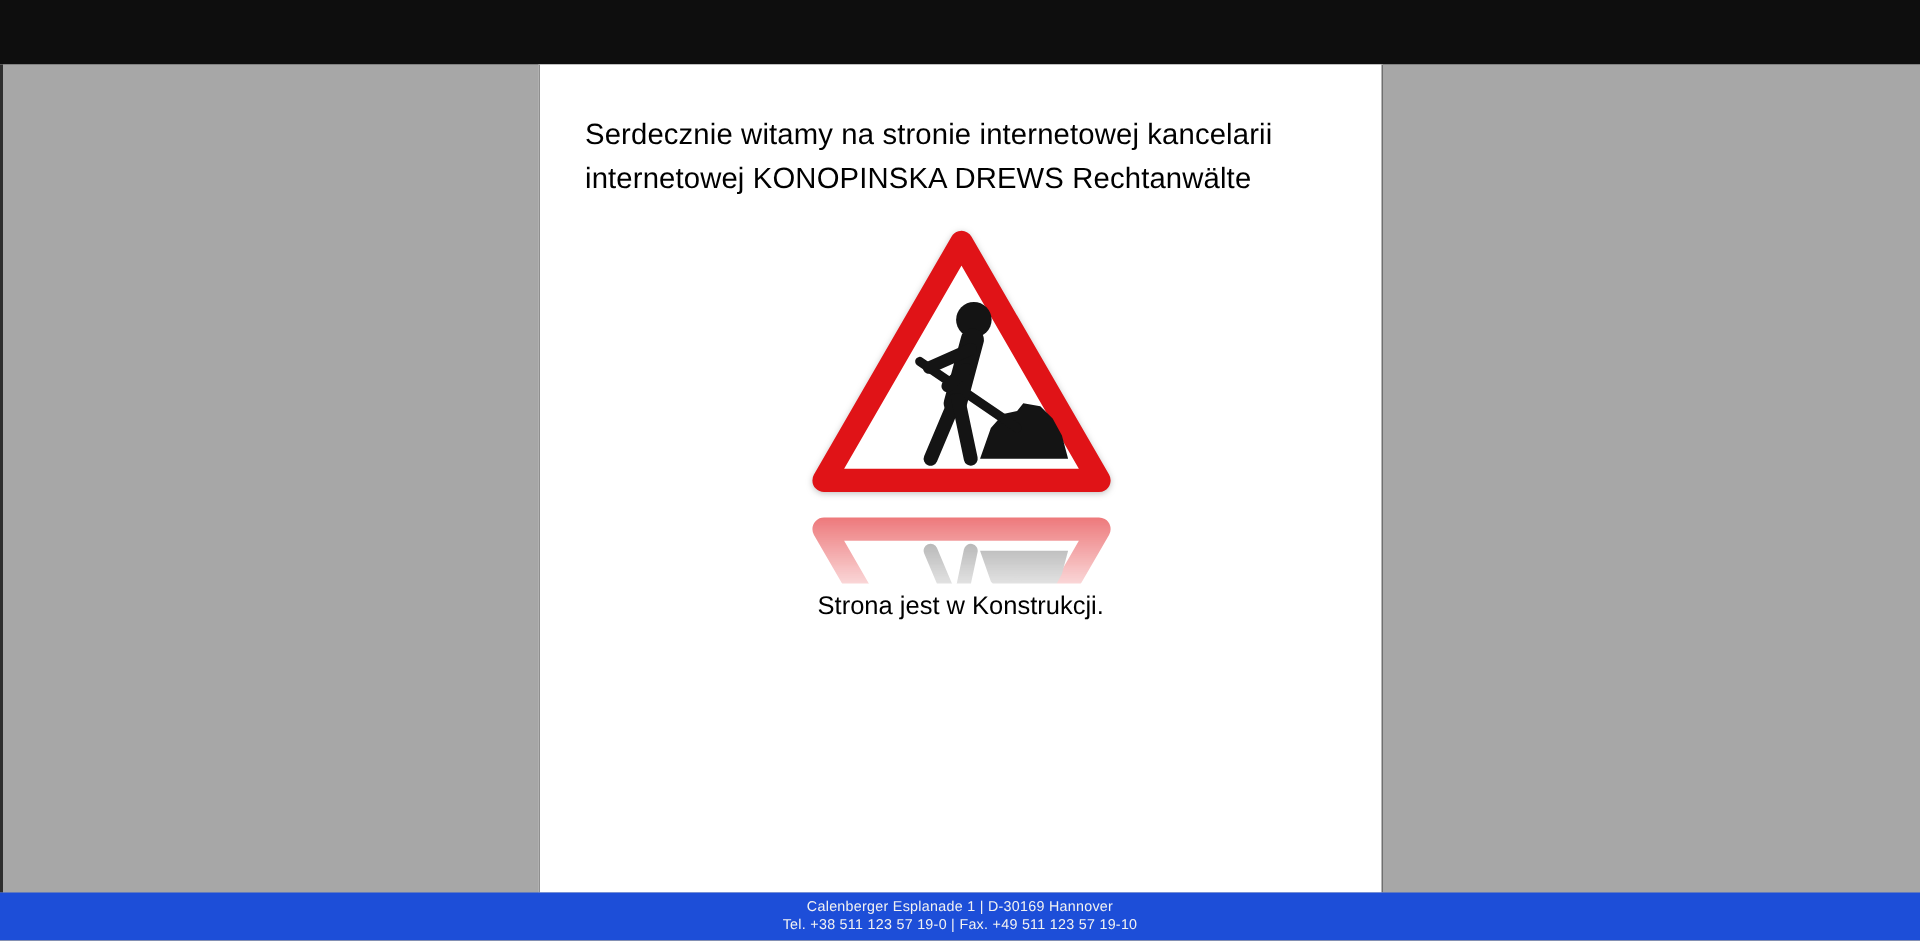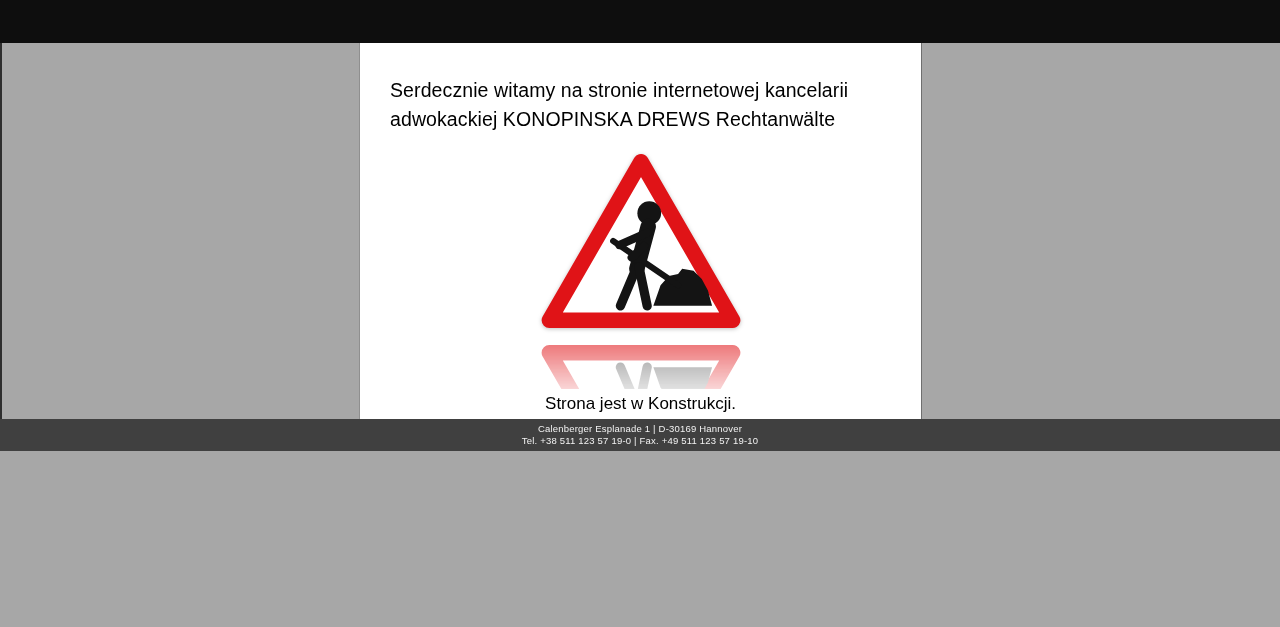--- a/index.html
+++ b/index.html
@@ -2,21 +2,21 @@
 <html><head>
 <meta charset="utf-8">
 <style>
   * { margin: 0; padding: 0; box-sizing: border-box; }
   html, body {
     width: 1280px; height: 627px;
     font-family: "Liberation Sans", "DejaVu Sans", sans-serif;
     overflow: hidden;
     background: #a7a7a7;
   }
-  .stage { position: relative; width: 1280px; height: 451px; }
+  .stage { position: relative; width: 1280px; height: 627px; }
 
   .top-bar {
     position: absolute; top: 0; left: 0; right: 0;
     height: 43px; background: #0e0e0e;
   }
 
   .page-bg {
     position: absolute; top: 43px; bottom: 32px; left: 0; right: 0;
     background: #a7a7a7;
     border-left: 2px solid #2e2e2e;
@@ -64,21 +64,21 @@
 
   .construction-caption {
     margin-top: 5px;
     text-align: center;
     font-size: 17px;
     color: #000000;
   }
 
   .footer-bar {
     position: absolute; bottom: 0; left: 0; right: 0;
-    height: 32px; background: #404040;
+    height: 32px; background: #1d4ed8;
     text-align: center;
     color: #f2f2f2;
     font-size: 9.5px;
     line-height: 12px;
     padding-top: 4px;
     letter-spacing: 0.2px;
   }
 </style>
 </head>
 <body>
@@ -86,21 +86,21 @@
 <div class="stage">
 
   <div class="top-bar"></div>
 
   <div class="page-bg"></div>
 
   <div class="content-panel">
 
     <div class="welcome-heading">
       <div>Serdecznie witamy na stronie internetowej kancelarii</div>
-      <div>adwokackiej KONOPINSKA DREWS Rechtanwälte</div>
+      <div>internetowej KONOPINSKA DREWS Rechtanwälte</div>
     </div>
 
     <div class="sign-area">
 
       <svg class="sign-svg" viewBox="0 0 200 182" aria-hidden="true">
 
         <path d="M100,13 L189,167 L11,167 Z" fill="#ffffff" stroke="#e01317" stroke-width="15" stroke-linejoin="round"></path>
 
         <path d="M112,153 L119,133 L127,124 L136,122 L140,117 L151,119 L159,127 L165,138 L169,153 Z" fill="#141414"></path>
 

